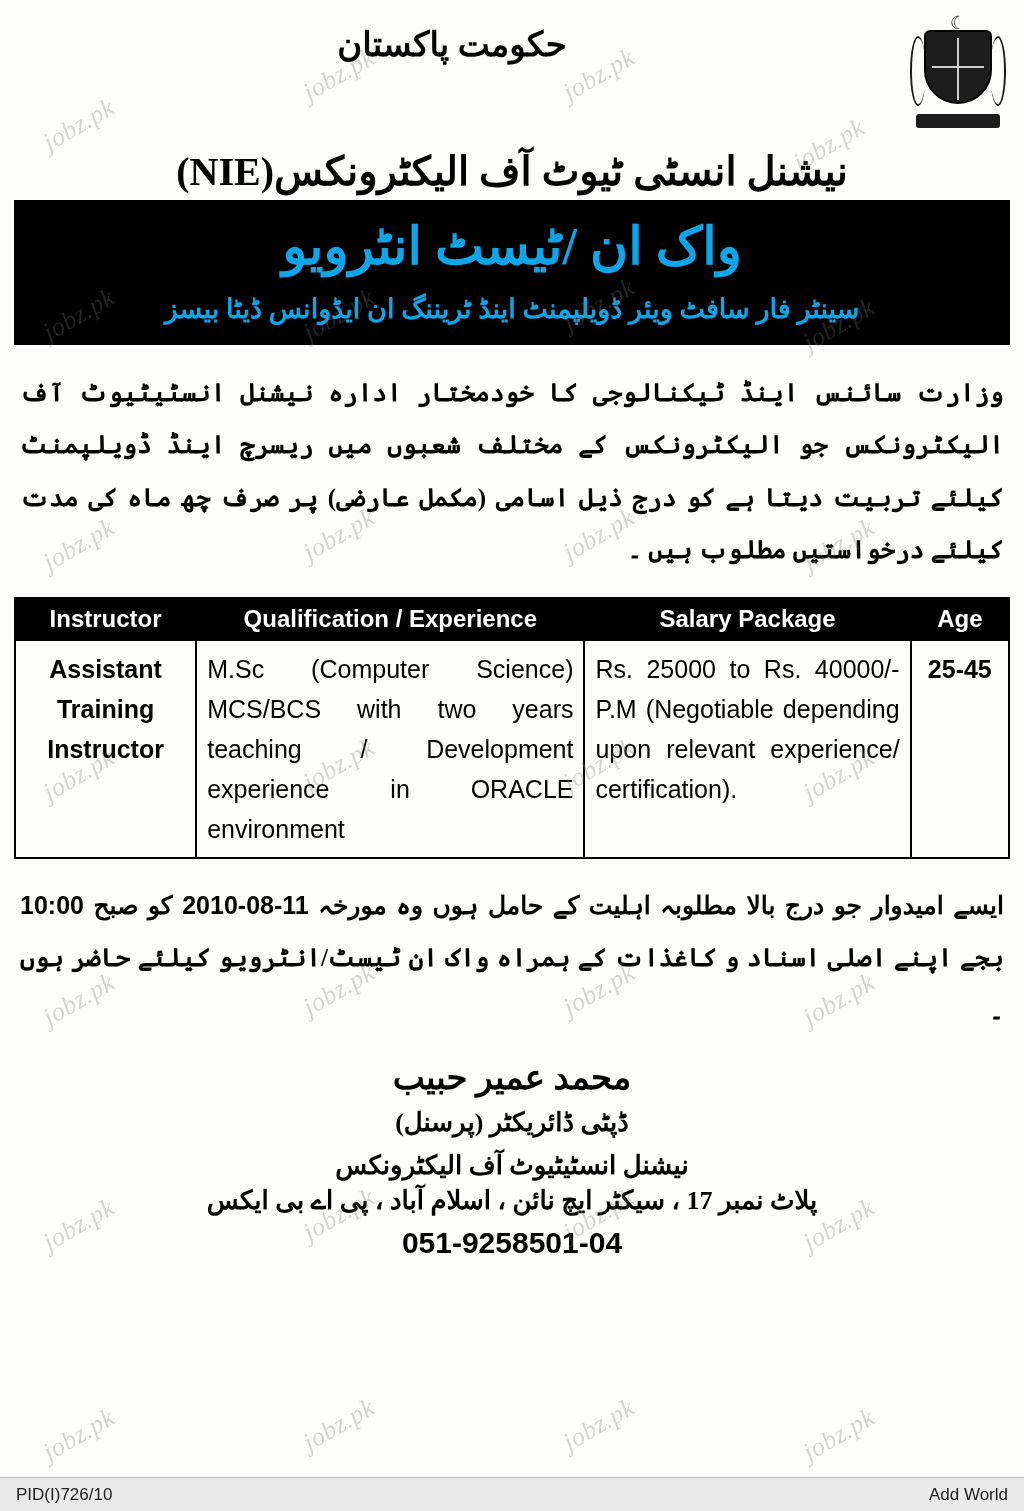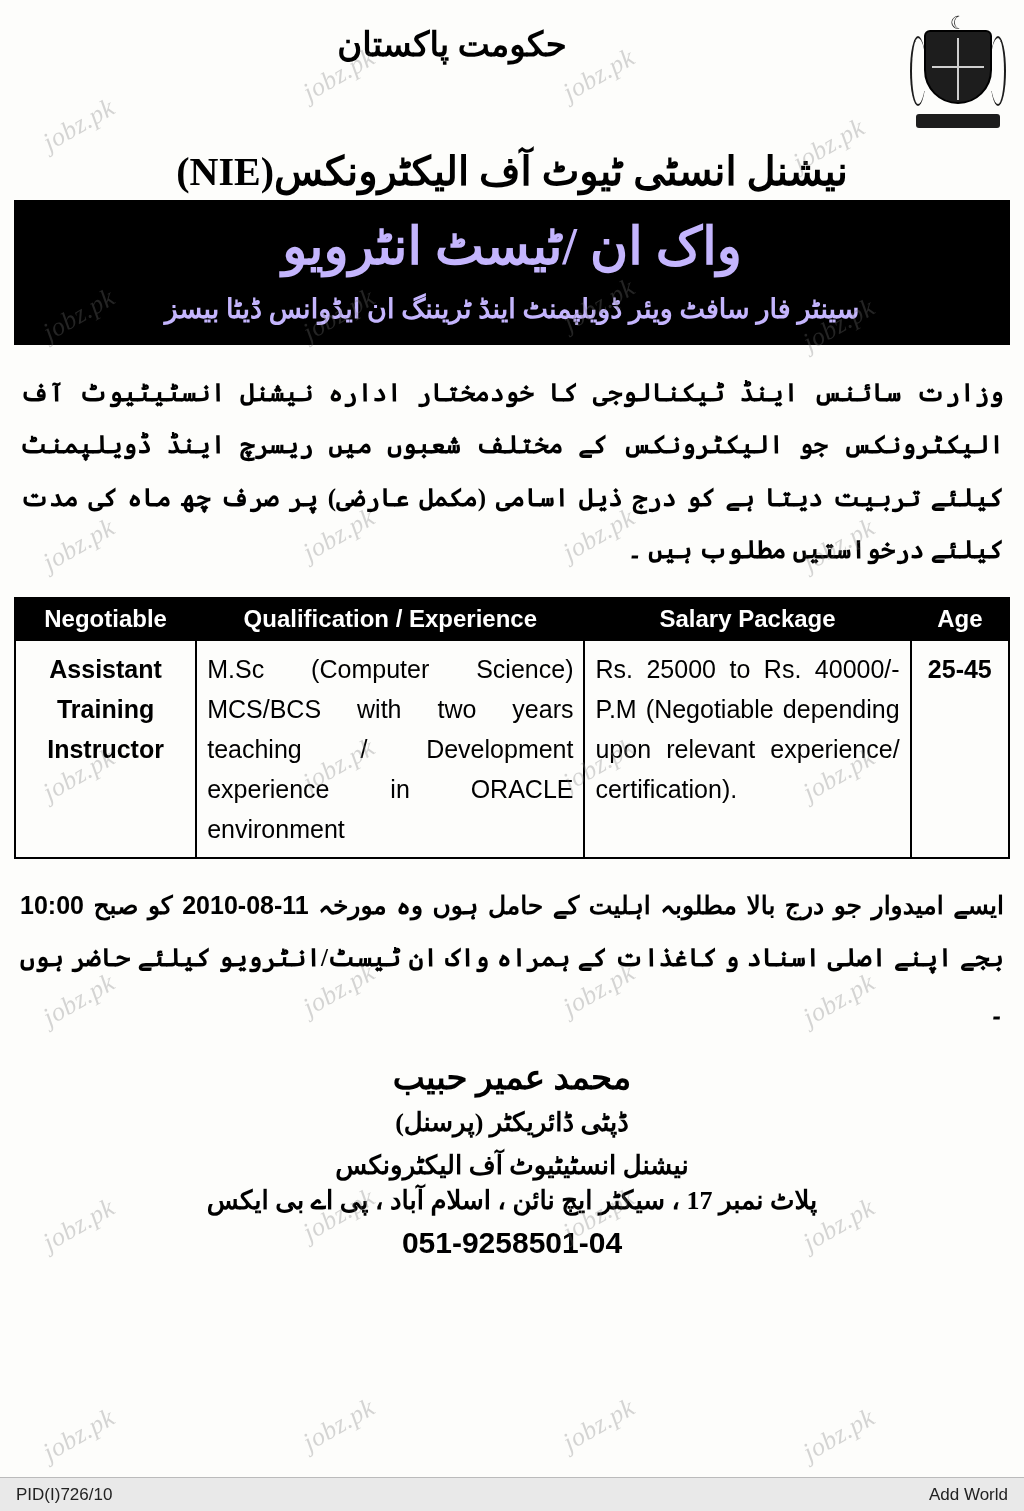--- a/index.html
+++ b/index.html
@@ -76,21 +76,21 @@
     line-height: 1.3;
     margin: 6px 0 2px 0;
     direction: rtl;
     font-family: "Liberation Serif", serif;
     font-weight: bold;
   }
 
   
   .banner {
     background: #000;
-    color: #c4b5fd;
+    color: #0ea5e9;
     text-align: center;
     padding: 14px 10px 16px 10px;
     margin: 0 0 4px 0;
   }
   .banner .b1 {
     direction: rtl;
     font-family: "Liberation Serif", serif;
     font-weight: bold;
     font-size: 52px;
     line-height: 1.25;
@@ -309,21 +309,21 @@
     <div class="banner">
       <div class="b1">واک ان /ٹیسٹ انٹرویو</div>
       <div class="b2">سینٹر فار سافٹ ویئر ڈویلپمنٹ اینڈ ٹریننگ ان ایڈوانس ڈیٹا بیسز</div>
     </div>
 
     <div class="intro">وزارت سائنس اینڈ ٹیکنالوجی کا خودمختار ادارہ نیشنل انسٹیٹیوٹ آف الیکٹرونکس جو الیکٹرونکس کے مختلف شعبوں میں ریسرچ اینڈ ڈویلپمنٹ کیلئے تربیت دیتا ہے کو درج ذیل اسامی (مکمل عارضی) پر صرف چھ ماہ کی مدت کیلئے درخواستیں مطلوب ہیں ۔</div>
 
     <table class="jobs">
       <thead>
         <tr>
-          <th>Negotiable</th>
+          <th>Instructor</th>
           <th>Qualification / Experience</th>
           <th>Salary Package</th>
           <th>Age</th>
         </tr>
       </thead>
       <tbody>
         <tr>
           <td class="desc">Assistant Training Instructor</td>
           <td class="qual">M.Sc (Computer Science) MCS/BCS with two years teaching / Development experience in ORACLE environment</td>
           <td class="salary">Rs. 25000 to Rs. 40000/- P.M (Negotiable depending upon relevant experience/ certification).</td>

